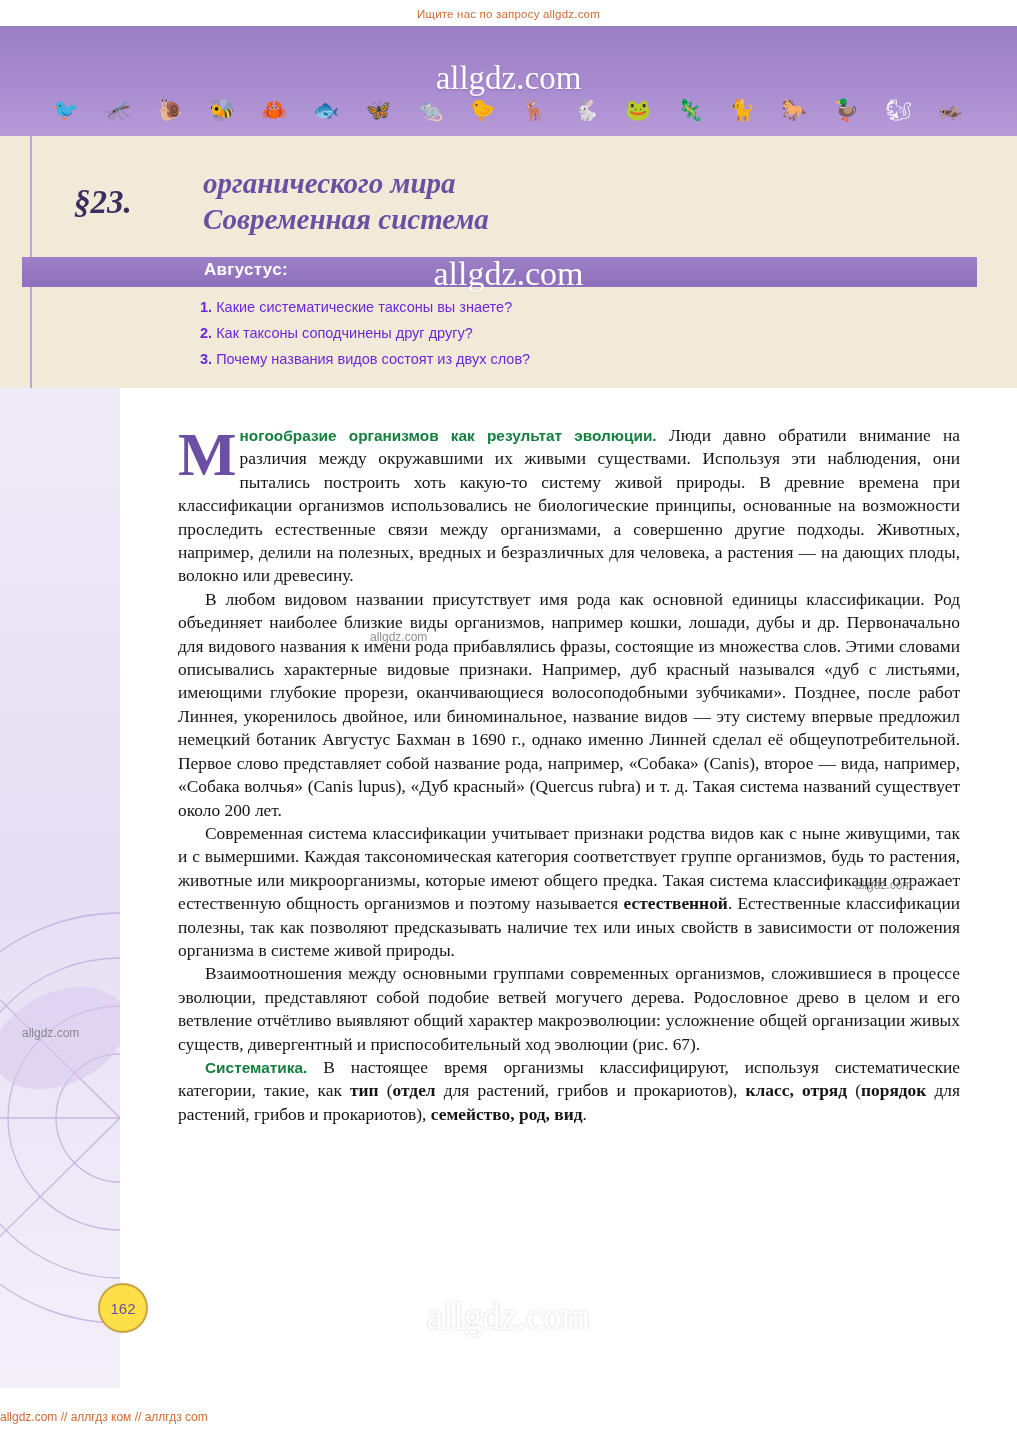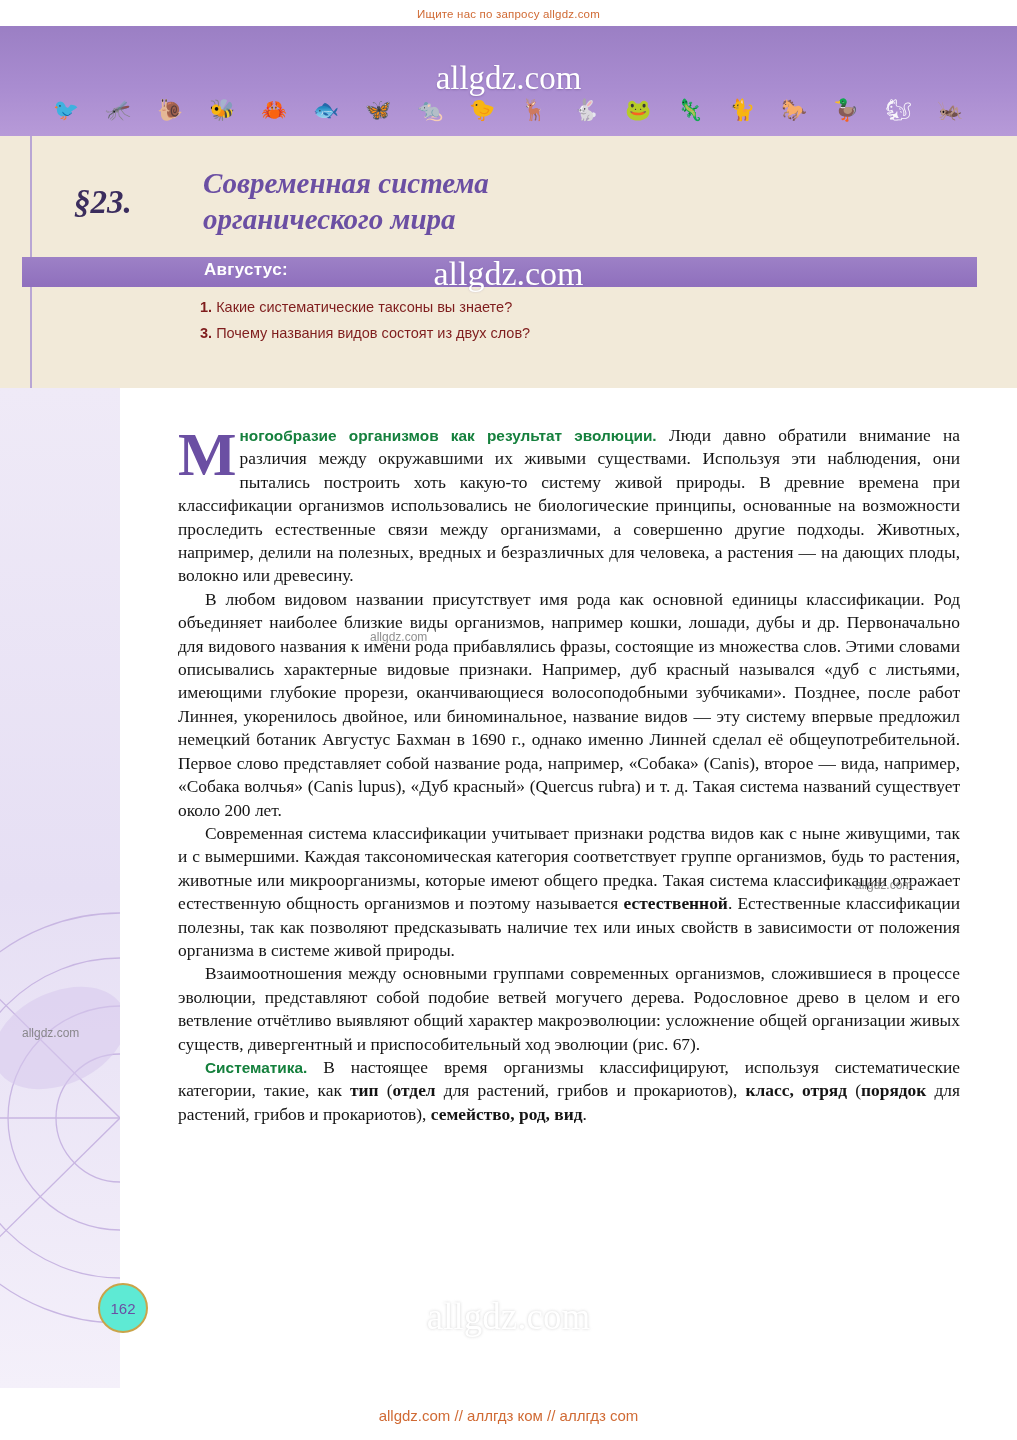--- a/index.html
+++ b/index.html
@@ -127,21 +127,21 @@
     color: #ffffff;
     letter-spacing: .3px;
   }
   .recall-list {
     position: absolute;
     top: 299px;
     left: 200px;
     width: 740px;
     font-family: "Liberation Sans", sans-serif;
     font-size: 14.5px;
-    color: #7f1d1d;
+    color: #6d28d9;
   }
   .recall-list div { margin-bottom: 10px; }
   .recall-list b { font-weight: bold; }
 
   
   .left-margin-deco {
     position: absolute;
     top: 388px;
     left: 0;
     width: 120px;
@@ -196,21 +196,21 @@
 
   
   .page-num {
     position: absolute;
     left: 98px;
     top: 1283px;
     width: 46px;
     height: 46px;
     border-radius: 50%;
     border: 2px solid #c9a44a;
-    background: #5eead4;
+    background: #fde047;
     color: #6b4fa3;
     font-family: "Liberation Sans", sans-serif;
     font-size: 15px;
     display: flex;
     align-items: center;
     justify-content: center;
   }
 
   
   .wm {
@@ -240,23 +240,22 @@
   }
   .wm-s1 { top: 630px; left: 370px; }
   .wm-s2 { top: 878px; left: 855px; }
   .wm-s3 { top: 1026px; left: 22px; }
 
   .footer {
     position: absolute;
     bottom: 16px;
     left: 0;
     width: 100%;
-    text-align: center;
-    font-family: "Liberation Sans", sans-serif;
-    font-size: 15px;
+    font-family: "Liberation Sans", sans-serif;
+    font-size: 12px;
     color: #d06a34;
   }
 </style>
 </head>
 <body>
 
 <div class="top-search">Ищите нас по запросу allgdz.com</div>
 
 <div class="header-band">
   <div class="header-title-wm">allgdz.com</div>
@@ -280,28 +279,29 @@
     <span>🐿</span>
     <span>🦗</span>
   </div>
 </div>
 
 <div class="title-block"></div>
 <div class="left-rule"></div>
 
 <div class="section-num">§23.</div>
 <div class="section-title">
+  <div>органического мира</div>
   <div>Современная система</div>
-  <div>органического мира</div>
 </div>
 
 <div class="recall-bar"></div>
 <div class="recall-bar-label">Августус:</div>
 <div class="recall-list">
   <div><b>1.</b> <span>Какие систематические таксоны вы знаете?</span></div>
+  <div><b>2.</b> <span>Как таксоны соподчинены друг другу?</span></div>
   <div><b>3.</b> <span>Почему названия видов состоят из двух слов?</span></div>
 </div>
 
 <div class="page-body-bg"></div>
 <div class="left-margin-deco">
   <svg width="420" height="460" viewBox="0 0 420 460">
     <g fill="none" stroke="#c8b6e2" stroke-width="1.3">
       <circle cx="210" cy="230" r="205"></circle>
       <circle cx="210" cy="230" r="160"></circle>
       <circle cx="210" cy="230" r="112"></circle>

